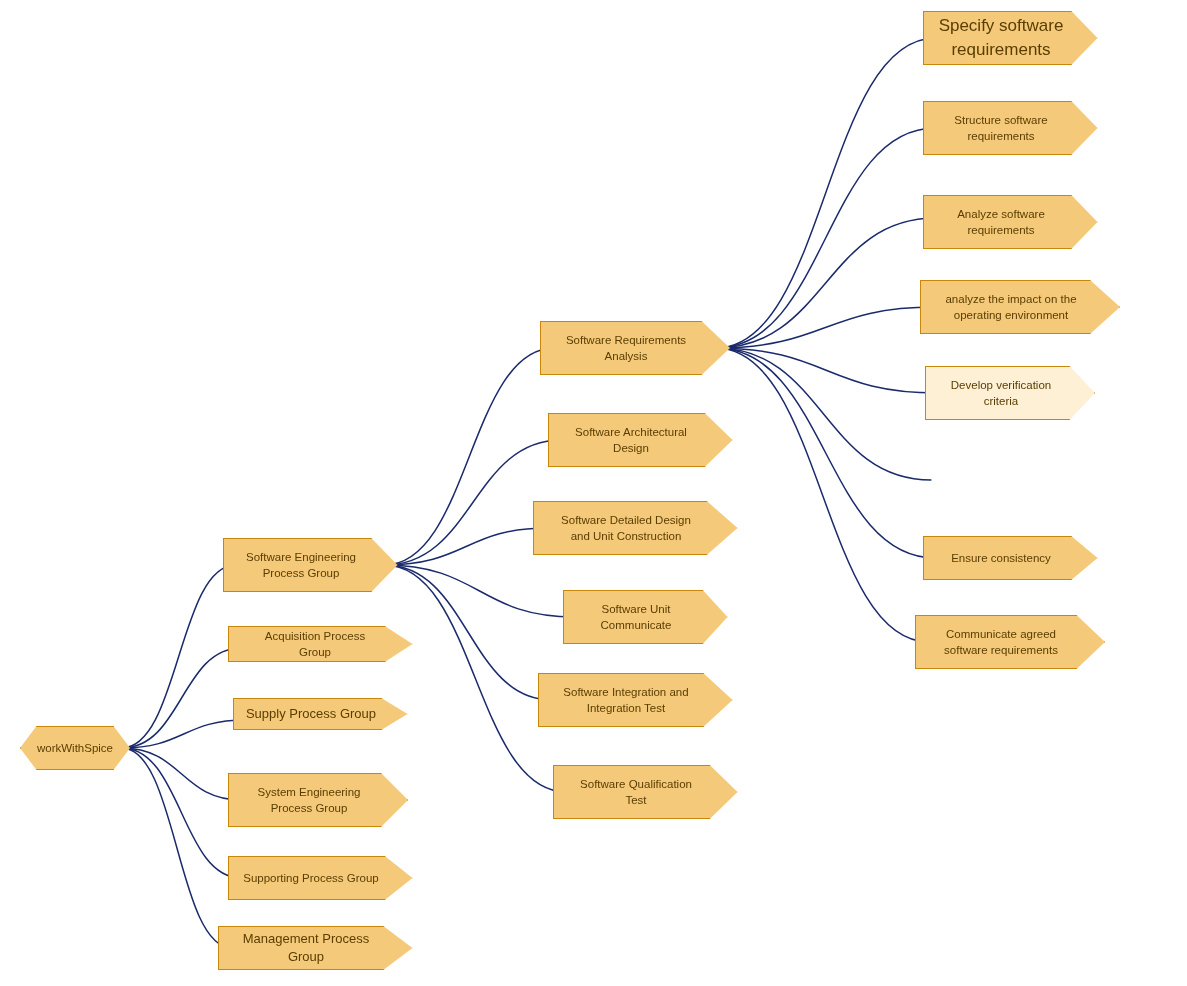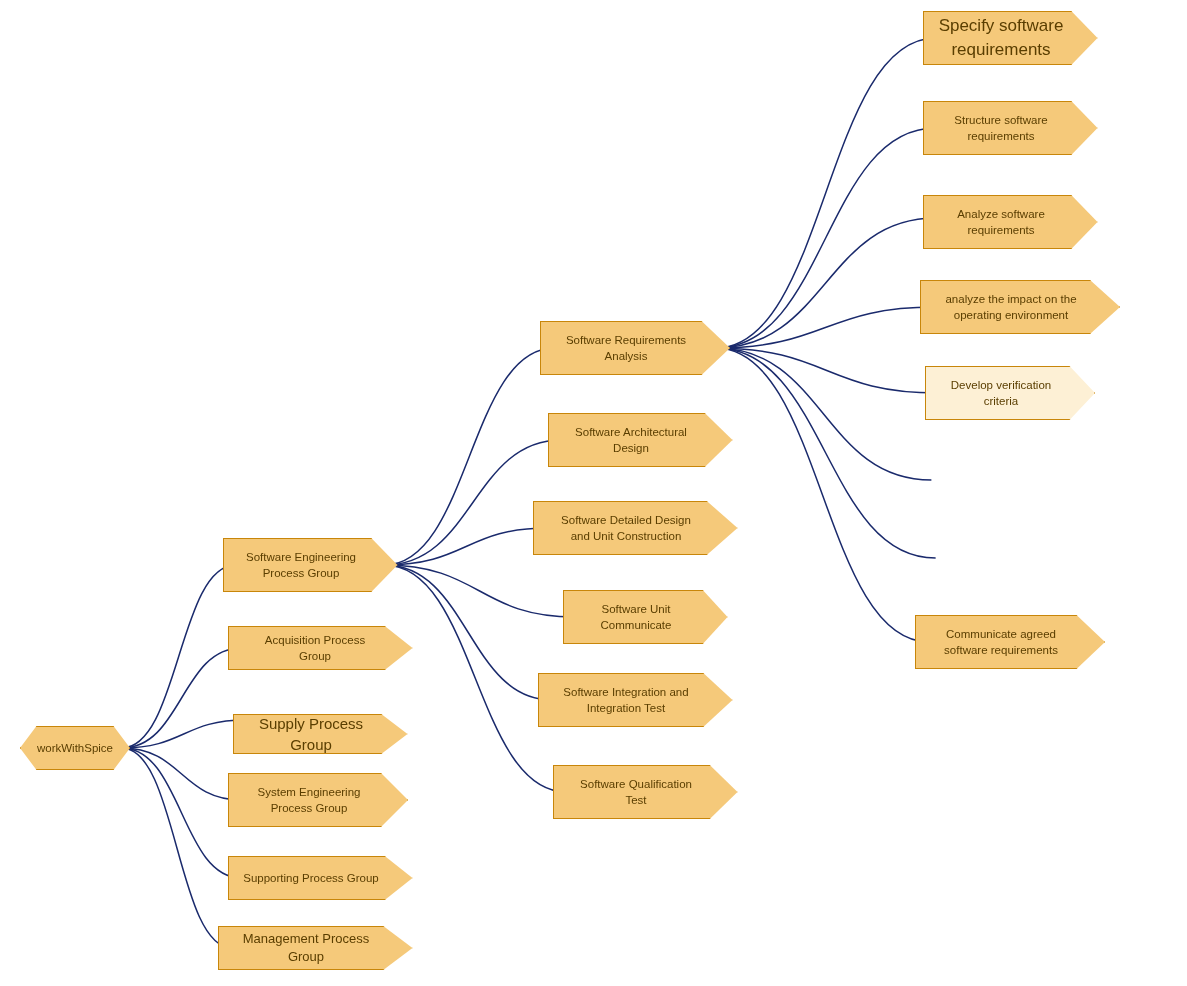--- a/index.html
+++ b/index.html
@@ -63,22 +63,22 @@
       <path d="M 715.75 348 C 823.5625 348, 823.5625 480, 931.375 480" fill="none" stroke="#1a2a6c" stroke-width="1.5"></path>
       <path d="M 715.75 348 C 825.6875 348, 825.6875 558, 935.625 558" fill="none" stroke="#1a2a6c" stroke-width="1.5"></path>
       <path d="M 715.75 348 C 822.5 348, 822.5 642, 929.25 642" fill="none" stroke="#1a2a6c" stroke-width="1.5"></path>
       <circle cx="715.75" cy="348" r="5" fill="#1a2a6c"></circle>
       <circle cx="630" cy="348" r="5" fill="#1a2a6c"></circle>
     </svg>
 
 <div class="node node-root" style="width: 110px; height: 44px; left: 20px; top: 726px; font-size: 11.5px; line-height: 1.4; color: rgb(90, 62, 0); white-space: pre-line;">workWithSpice</div>
     <div class="node node-pentagon" style="width: 175px; height: 54px; left: 222.5px; top: 538px; font-size: 11.5px; line-height: 1.4; color: rgb(90, 62, 0); white-space: pre-line;">Software Engineering
 Process Group</div>
-    <div class="node node-pentagon" style="width: 185px; height: 44px; left: 227.5px; top: 626px; font-size: 11.5px; line-height: 1.4; color: rgb(90, 62, 0); white-space: pre-line; padding-left: 20px;">Acquisition Process Group</div>
-    <div class="node node-pentagon" style="width: 175px; height: 40px; left: 232.5px; top: 698px; font-size: 15px; line-height: 1.4; color: rgb(90, 62, 0); white-space: pre-line; margin-top: 16px;">Supply Process Group</div>
+    <div class="node node-pentagon" style="width: 185px; height: 36px; left: 227.5px; top: 626px; font-size: 11.5px; line-height: 1.4; color: rgb(90, 62, 0); white-space: pre-line; padding-left: 20px;">Acquisition Process Group</div>
+    <div class="node node-pentagon" style="width: 175px; height: 32px; left: 232.5px; top: 698px; font-size: 13px; line-height: 1.4; color: rgb(90, 62, 0); white-space: pre-line;">Supply Process Group</div>
     <div class="node node-pentagon" style="width: 180px; height: 54px; left: 228px; top: 773px; font-size: 11.5px; line-height: 1.4; color: rgb(90, 62, 0); white-space: pre-line;">System Engineering
 Process Group</div>
     <div class="node node-pentagon" style="width: 185px; height: 44px; left: 227.5px; top: 856px; font-size: 11.5px; line-height: 1.4; color: rgb(90, 62, 0); white-space: pre-line;">Supporting Process Group</div>
     <div class="node node-pentagon" style="width: 195px; height: 44px; left: 217.5px; top: 926px; font-size: 13px; line-height: 1.4; color: rgb(90, 62, 0); white-space: pre-line;">Management Process Group</div>
     <div class="node node-pentagon" style="width: 190px; height: 54px; left: 540px; top: 321px; font-size: 11.5px; line-height: 1.4; color: rgb(90, 62, 0); white-space: pre-line;">Software Requirements
 Analysis</div>
     <div class="node node-pentagon" style="width: 185px; height: 54px; left: 547.5px; top: 413px; font-size: 11.5px; line-height: 1.4; color: rgb(90, 62, 0); white-space: pre-line;">Software Architectural
 Design</div>
     <div class="node node-pentagon" style="width: 205px; height: 54px; left: 532.5px; top: 501px; font-size: 11.5px; line-height: 1.4; color: rgb(90, 62, 0); white-space: pre-line;">Software Detailed Design
 and Unit Construction</div>
@@ -91,15 +91,16 @@
     <div class="node node-pentagon" style="width: 175px; height: 54px; left: 922.5px; top: 11px; font-size: 17px; line-height: 1.4; color: rgb(90, 62, 0); white-space: pre-line;">Specify software
 requirements</div>
     <div class="node node-pentagon" style="width: 175px; height: 54px; left: 922.5px; top: 101px; font-size: 11.5px; line-height: 1.4; color: rgb(90, 62, 0); white-space: pre-line;">Structure software
 requirements</div>
     <div class="node node-pentagon" style="width: 175px; height: 54px; left: 922.5px; top: 195px; font-size: 11.5px; line-height: 1.4; color: rgb(90, 62, 0); white-space: pre-line;">Analyze software
 requirements</div>
     <div class="node node-pentagon" style="width: 200px; height: 54px; left: 920px; top: 280px; font-size: 11.5px; line-height: 1.4; color: rgb(90, 62, 0); white-space: pre-line;">analyze the impact on the
 operating environment</div>
     <div class="node node-light" style="width: 170px; height: 54px; left: 925px; top: 366px; font-size: 11.5px; line-height: 1.4; background: rgb(253, 240, 213); color: rgb(90, 62, 0); white-space: pre-line;">Develop verification
 criteria</div>
+    <div class="node node-pentagon" style="width: 175px; height: 44px; left: 922.5px; top: 536px; font-size: 11.5px; line-height: 1.4; color: rgb(90, 62, 0); white-space: pre-line;">Ensure consistency</div>
     <div class="node node-pentagon" style="width: 190px; height: 54px; left: 915px; top: 615px; font-size: 11.5px; line-height: 1.4; color: rgb(90, 62, 0); white-space: pre-line;">Communicate agreed
 software requirements</div>
   </div>
 
 </body></html>

